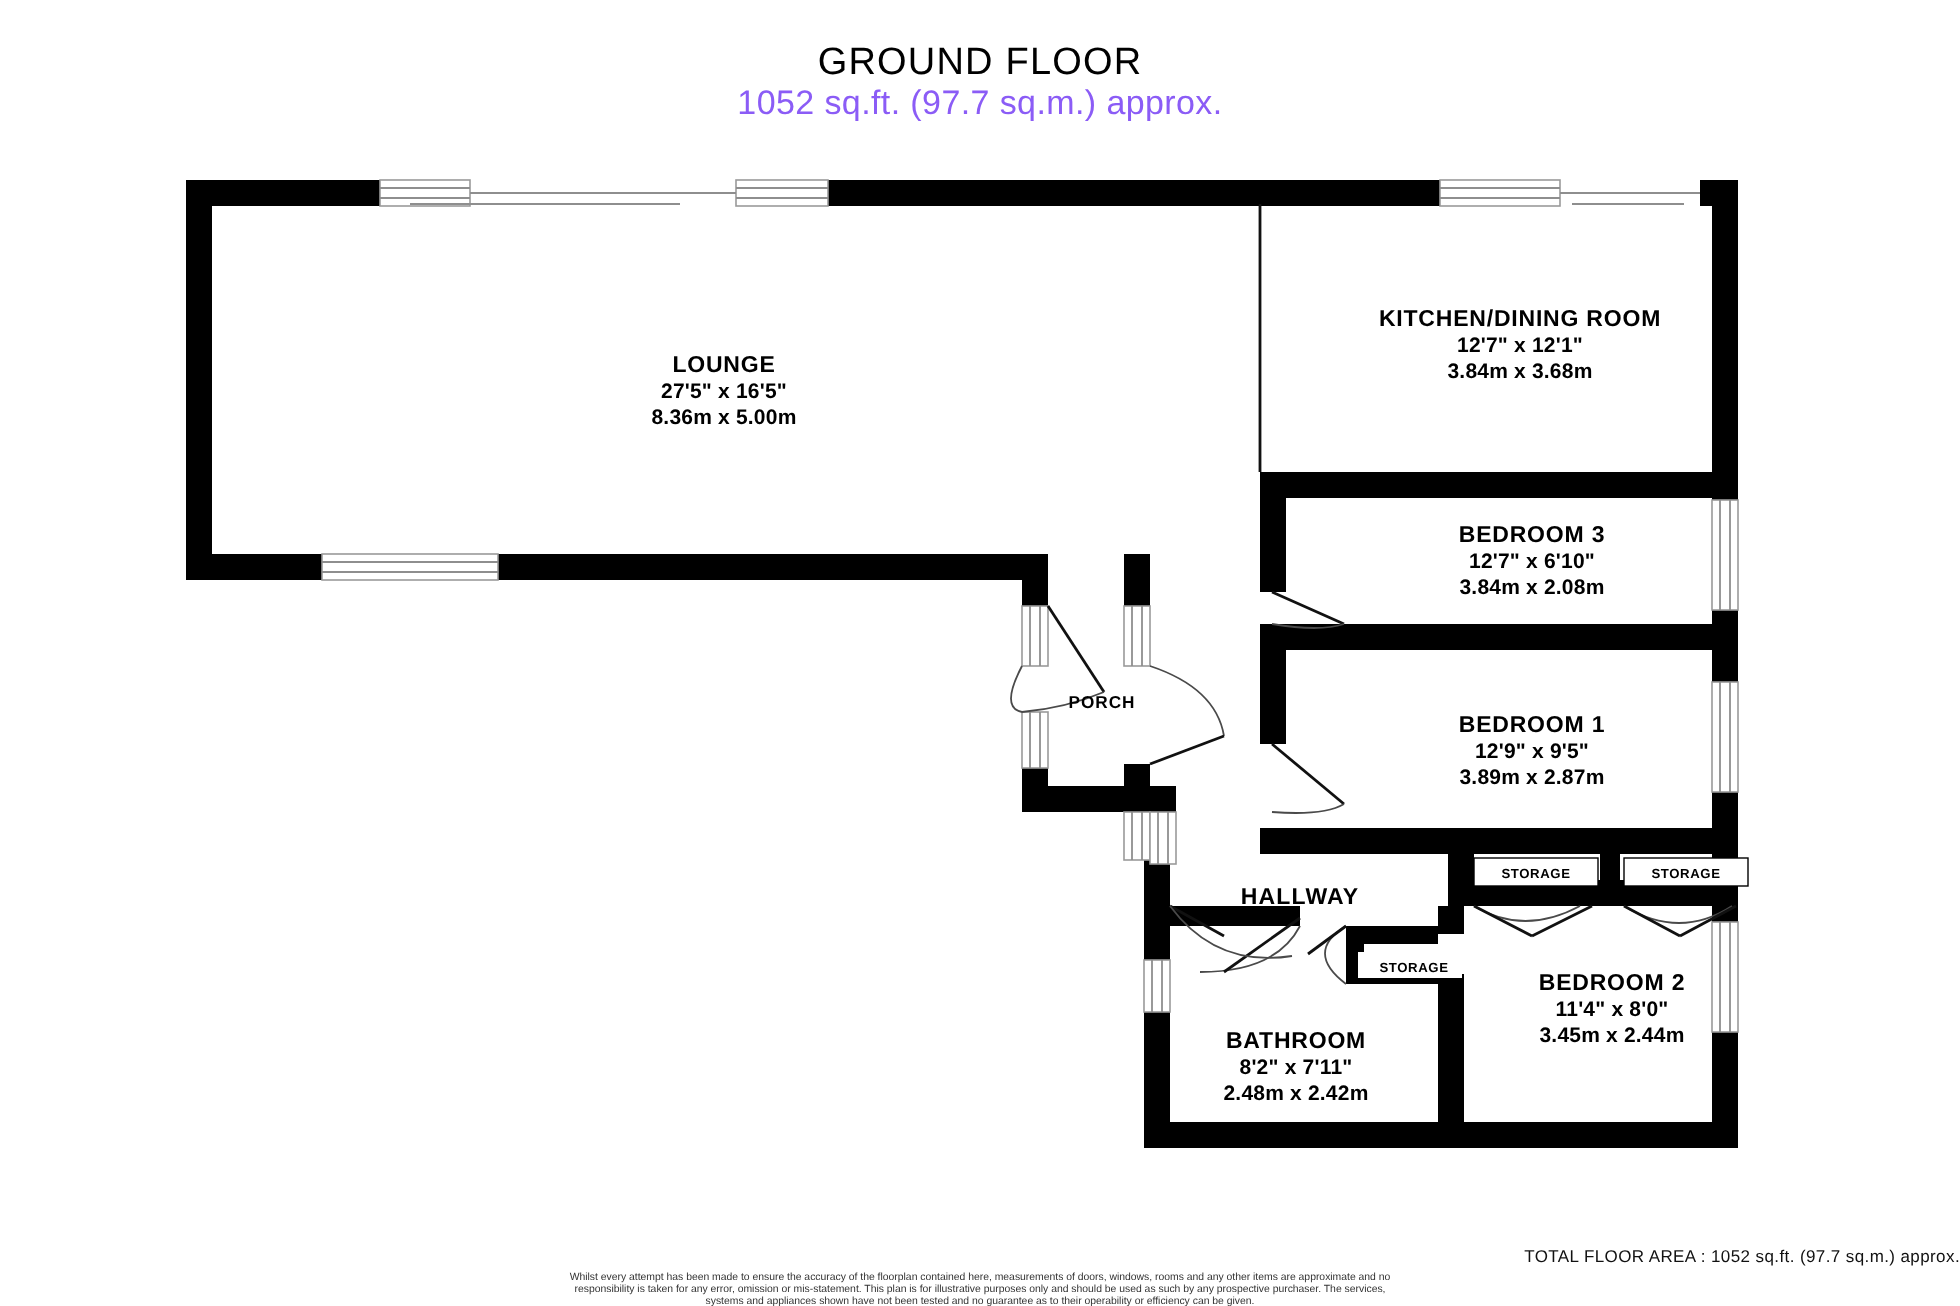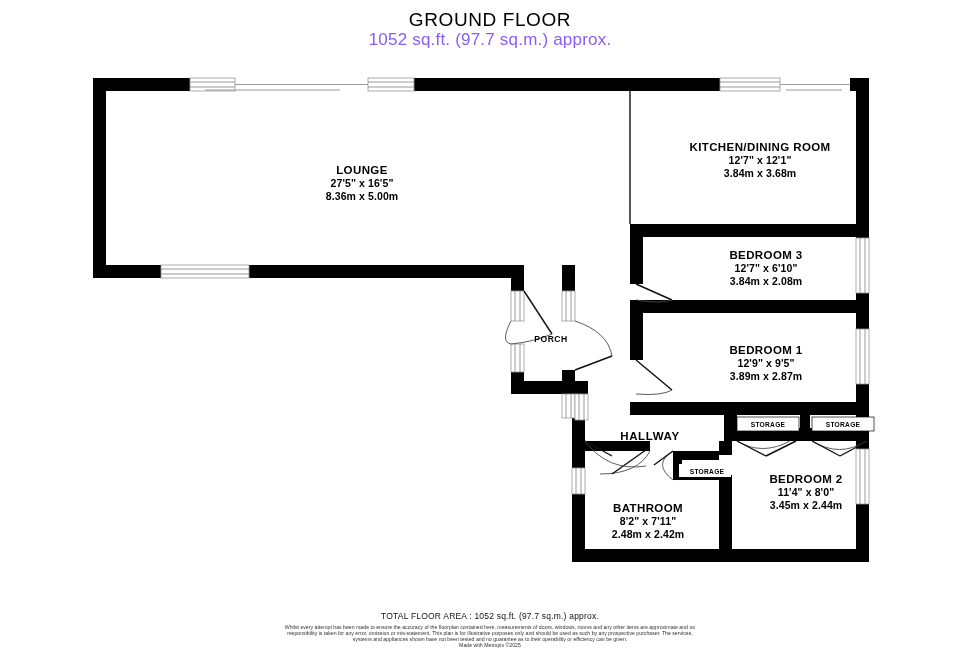--- a/index.html
+++ b/index.html
@@ -10,21 +10,21 @@
   body {
     width: 980px;
     height: 653px;
     font-family: "Liberation Sans", sans-serif;
     color: #1a1a1a;
     position: relative;
     overflow: hidden;
   }
   #plan-root {
     position: absolute;
-    left: 0; top: 4px;
+    left: 0; top: 16px;
     width: 980px;
     height: 583px;
   }
   .title-block {
     position: absolute;
     left: 0;
     top: 5px;
     width: 980px;
     text-align: center;
     pointer-events: none;
@@ -50,20 +50,21 @@
     width: 980px;
     text-align: center;
     pointer-events: none;
   }
   .footer-total {
     font-size: 8.5px;
     font-weight: 400;
     letter-spacing: 0.2px;
     color: #111;
     line-height: 11px;
+    text-align: right;
   }
   .footer-disclaimer {
     margin-top: 2px;
     font-size: 5.2px;
     line-height: 6.1px;
     color: #333;
     width: 420px;
     margin-left: auto;
     margin-right: auto;
   }

